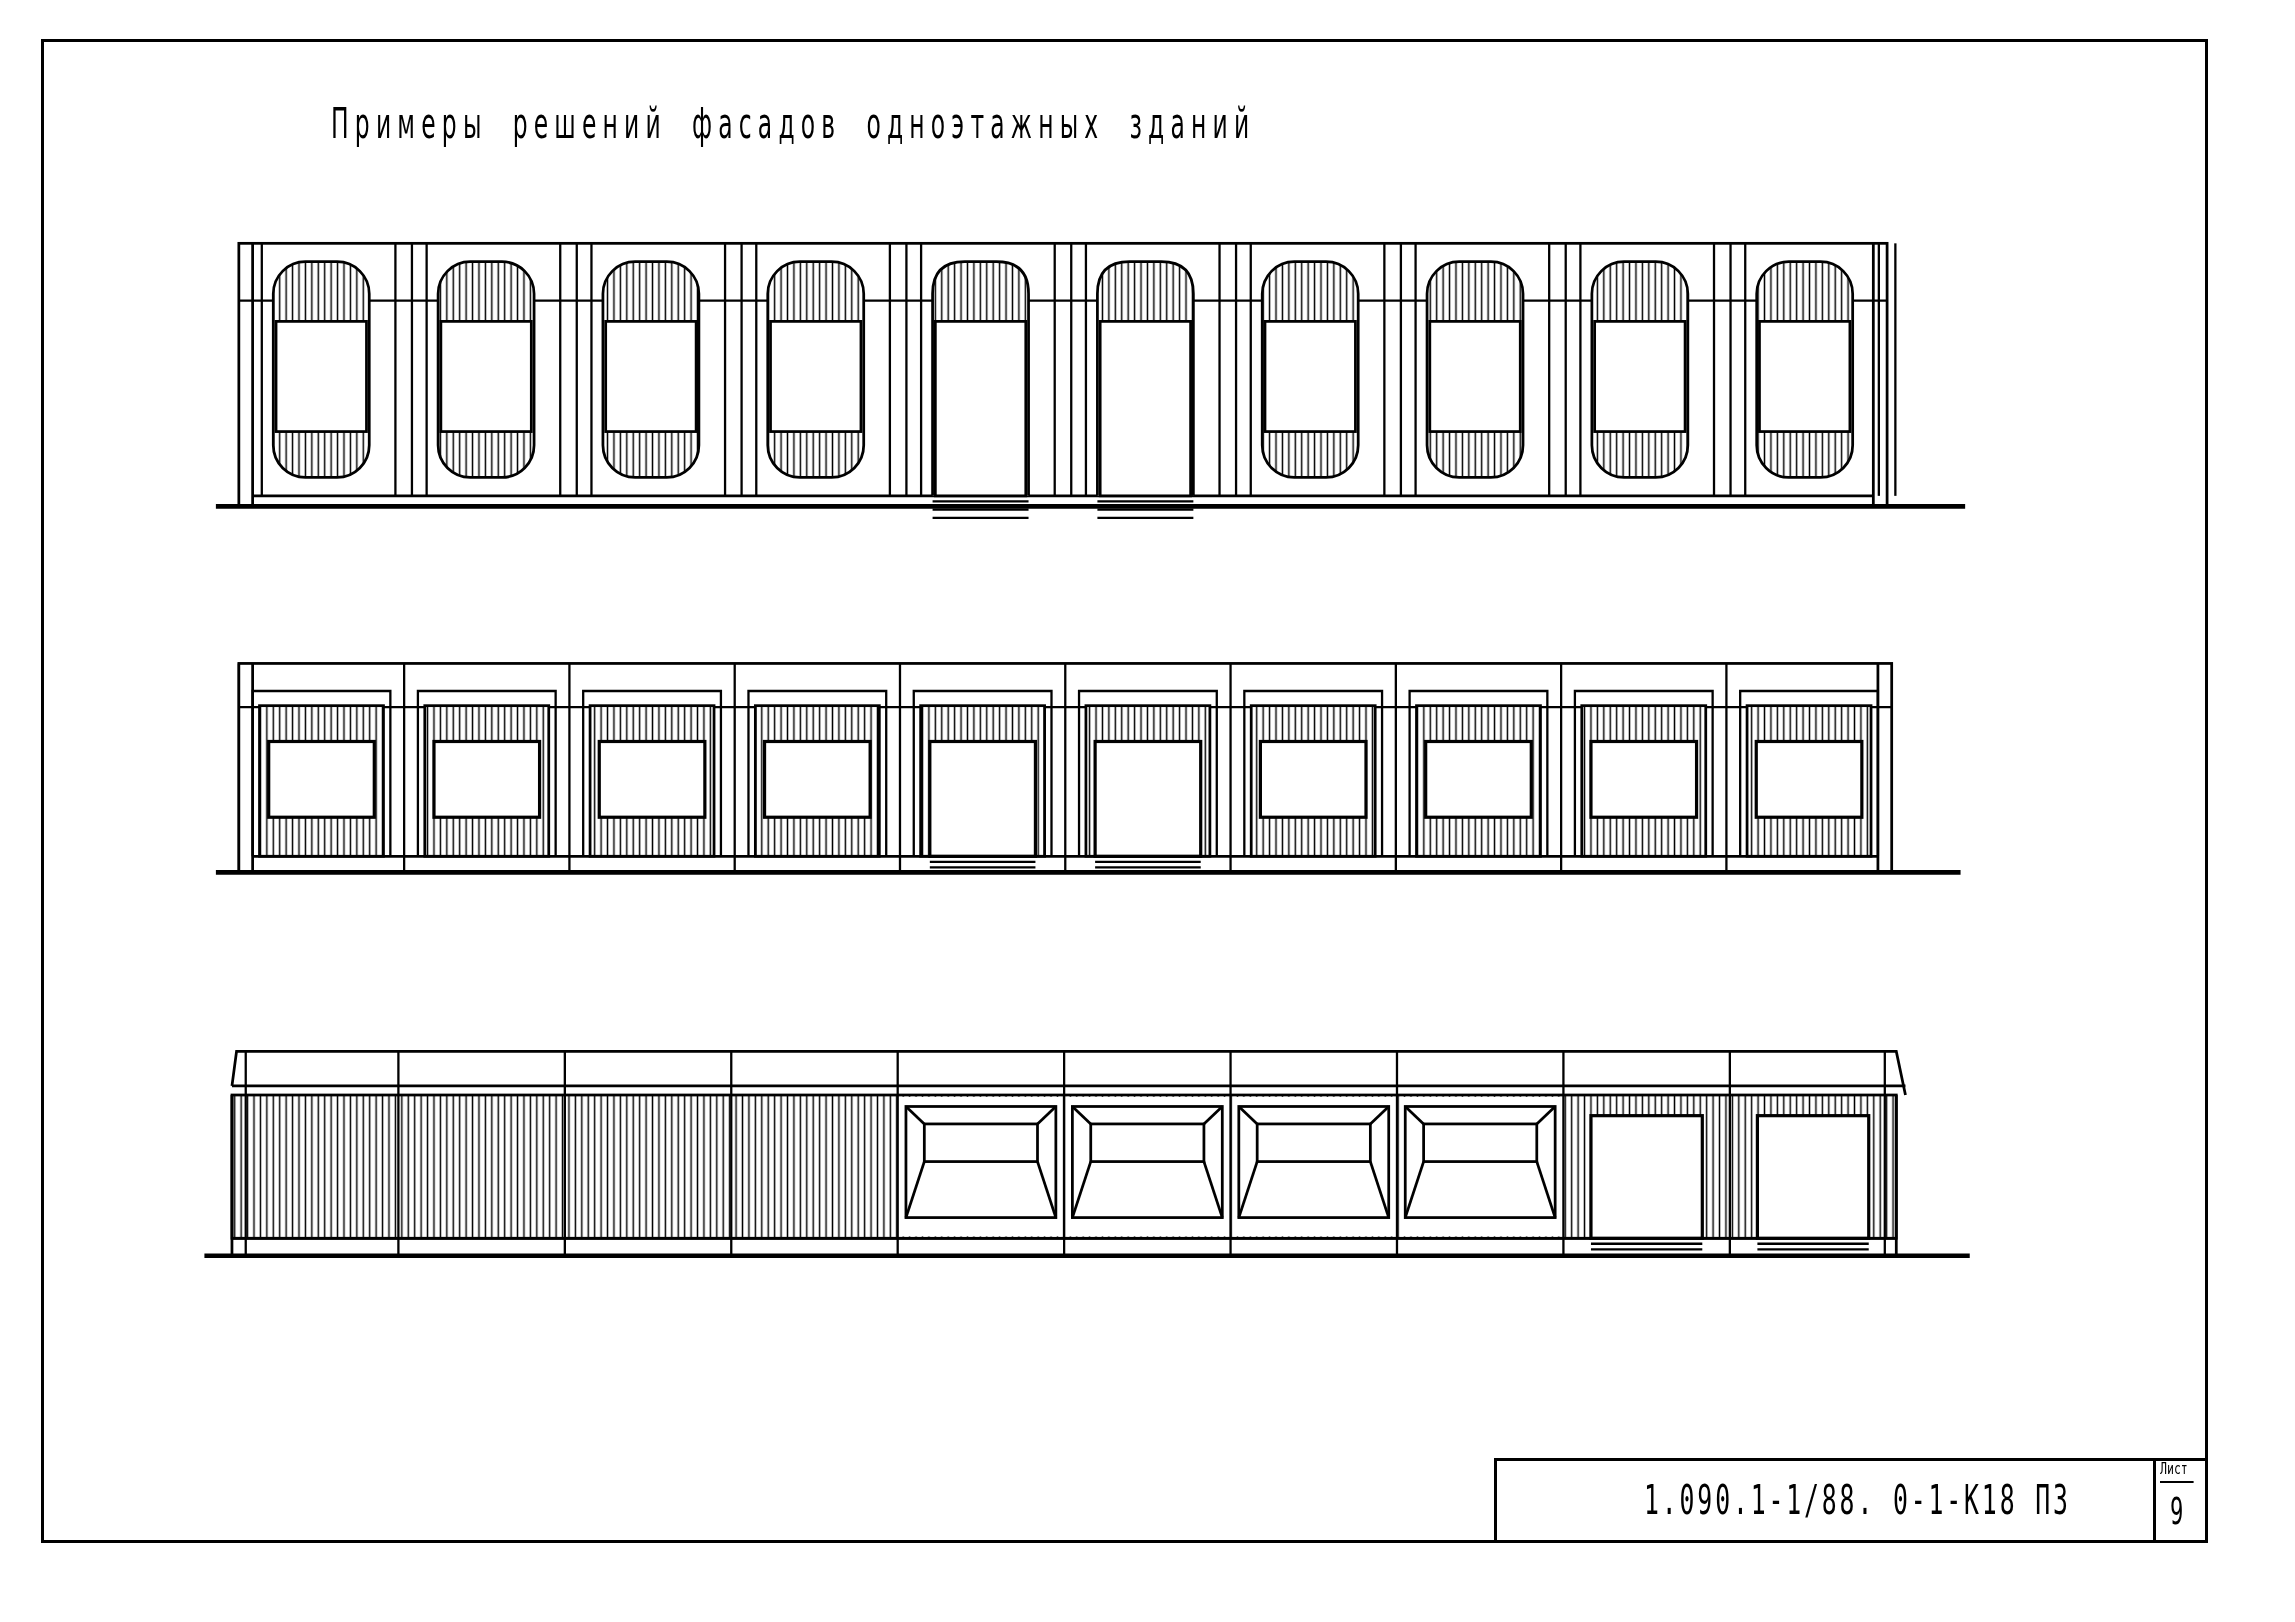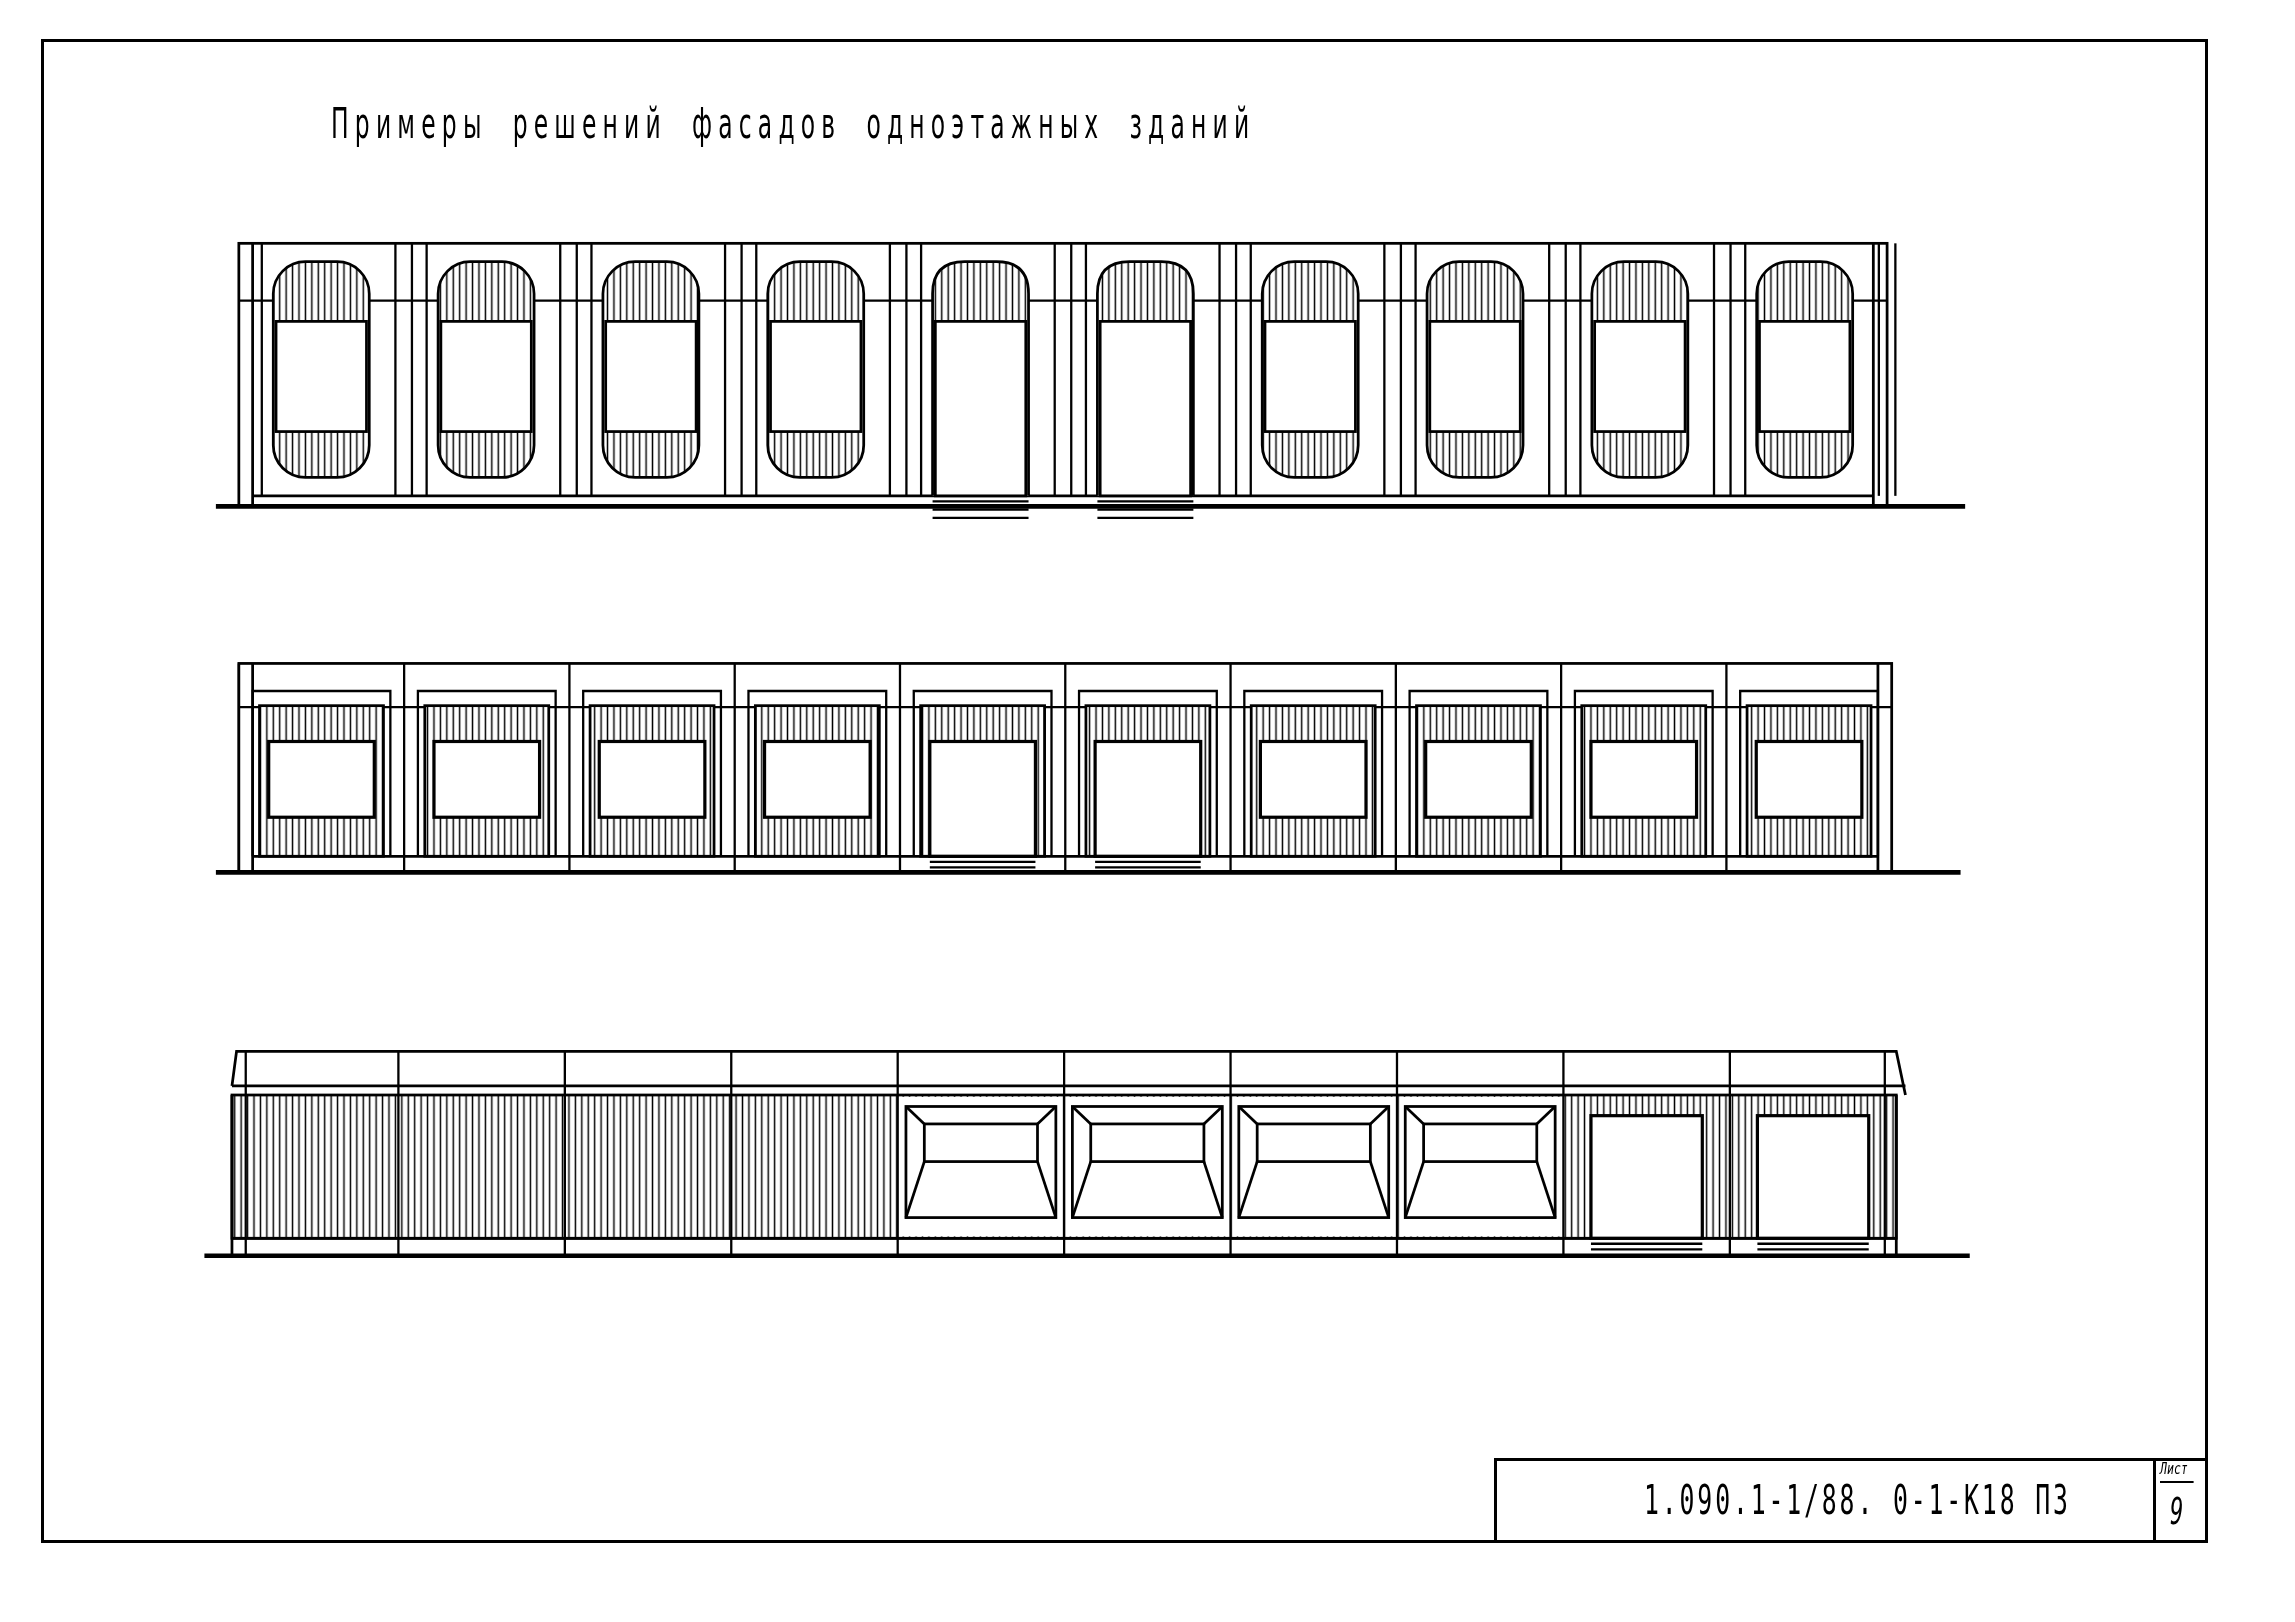--- a/index.html
+++ b/index.html
@@ -8,21 +8,21 @@
   .sheet-frame { position: absolute; left: 41px; top: 39px; width: 2167px; height: 1504px;
                  border: 3.2px solid #000; box-sizing: border-box; }
   .sheet-title { position: absolute; left: 331px; top: 99px; font-family: "DejaVu Sans Condensed", "DejaVu Sans", sans-serif;
                  font-size: 42px; letter-spacing: 10px; word-spacing: 18.4px; transform: scaleX(0.62); transform-origin: left top;
                  white-space: nowrap; font-weight: normal; }
   .facade { position: absolute; left: 0; top: 0; }
   .title-block { position: absolute; left: 1494px; top: 1458px; width: 714px; height: 85px;
                  border-top: 3.2px solid #000; border-left: 3.2px solid #000; box-sizing: border-box; }
   .tb-code { position: absolute; left: 147px; top: 16px; font-size: 40px; transform: scaleX(0.62);
              transform-origin: left top; white-space: nowrap; letter-spacing: 4.6px; }
-  .tb-sheet { position: absolute; right: 0; top: -3.2px; width: 55px; height: 85px; border-left: 3.2px solid #000; box-sizing: border-box; font-style: italic; }
+  .tb-sheet { position: absolute; right: 0; top: -3.2px; width: 55px; height: 85px; border-left: 3.2px solid #000; box-sizing: border-box; }
   .tb-sheet-label { position: absolute; left: 3.7px; top: 0.9px; font-size: 16.5px; height: 22px; border-bottom: 2.3px solid #000; width: 48px;
                     transform: scaleX(0.7); transform-origin: left top; }
   .tb-sheet-num { position: absolute; left: 13.8px; top: 32px; font-size: 37px; transform: scaleX(0.6); transform-origin: left top; }
 </style>
 </head>
 <body>
 
 <div class="sheet-frame"></div>
 
 <div class="sheet-title">Примеры решений фасадов одноэтажных зданий</div>

